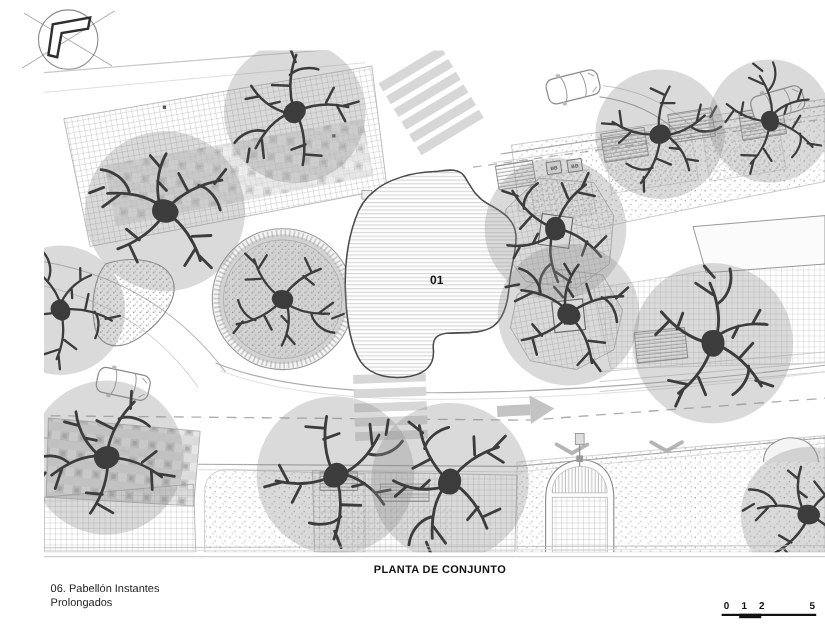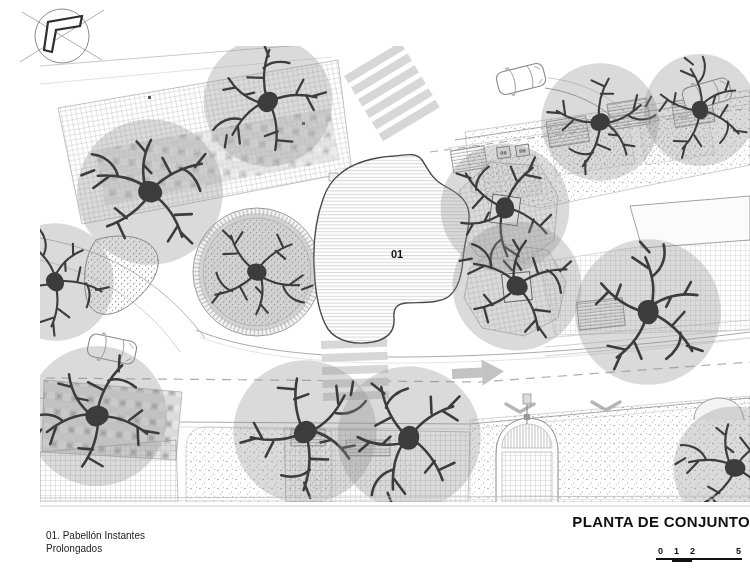--- a/index.html
+++ b/index.html
@@ -1,20 +1,20 @@
 <!DOCTYPE html>
 <html><head>
 <meta charset="utf-8">
 <style>
   html,body{margin:0;padding:0;background:#fff;}
   body{width:750px;height:579px;position:relative;overflow:hidden;
        font-family:"Liberation Sans", sans-serif;color:#111;}
   .abs{position:absolute;}
   #planSvg{position:absolute;left:0;top:0;}
-  .title{left:50px;right:0;top:513px;text-align:right;font-size:15px;font-weight:bold;letter-spacing:.3px;}
+  .title{left:50px;right:0;top:513px;text-align:center;font-size:10px;font-weight:bold;letter-spacing:.3px;}
   .legend{left:46px;top:529px;font-size:10px;line-height:13px;color:#222;}
   .scalebar{left:656px;top:546px;width:90px;height:22px;}
   .scalebar .num{position:absolute;top:0;font-size:9px;font-weight:bold;color:#111;}
   .sb-line{position:absolute;top:12px;left:0;width:86px;height:2px;background:#111;}
   .sb-thick{position:absolute;top:12px;left:16px;width:20px;height:4px;background:#111;}
 </style>
 </head>
 <body>
 
 <svg id="planSvg" width="750" height="579" viewBox="0 0 750 579">
@@ -264,21 +264,21 @@
     <line x1="40" y1="498" x2="750" y2="496" stroke="#bbb" stroke-width="0.8"></line>
     <line x1="40" y1="501" x2="750" y2="499" stroke="#ddd" stroke-width="0.8"></line>
   </g>
 
   <line x1="40" y1="506" x2="750" y2="506" stroke="#cfcfcf" stroke-width="1"></line>
 </svg>
 
 <div class="abs title">PLANTA DE CONJUNTO</div>
 
 <div class="abs legend">
-  <div>01. Pabellón Instantes</div>
+  <div>06. Pabellón Instantes</div>
   <div>Prolongados</div>
 </div>
 
 <div class="abs scalebar">
   <span class="num" style="left:2px">0</span>
   <span class="num" style="left:18px">1</span>
   <span class="num" style="left:34px">2</span>
   <span class="num" style="left:80px">5</span>
   <div class="sb-line"></div>
   <div class="sb-thick"></div>

